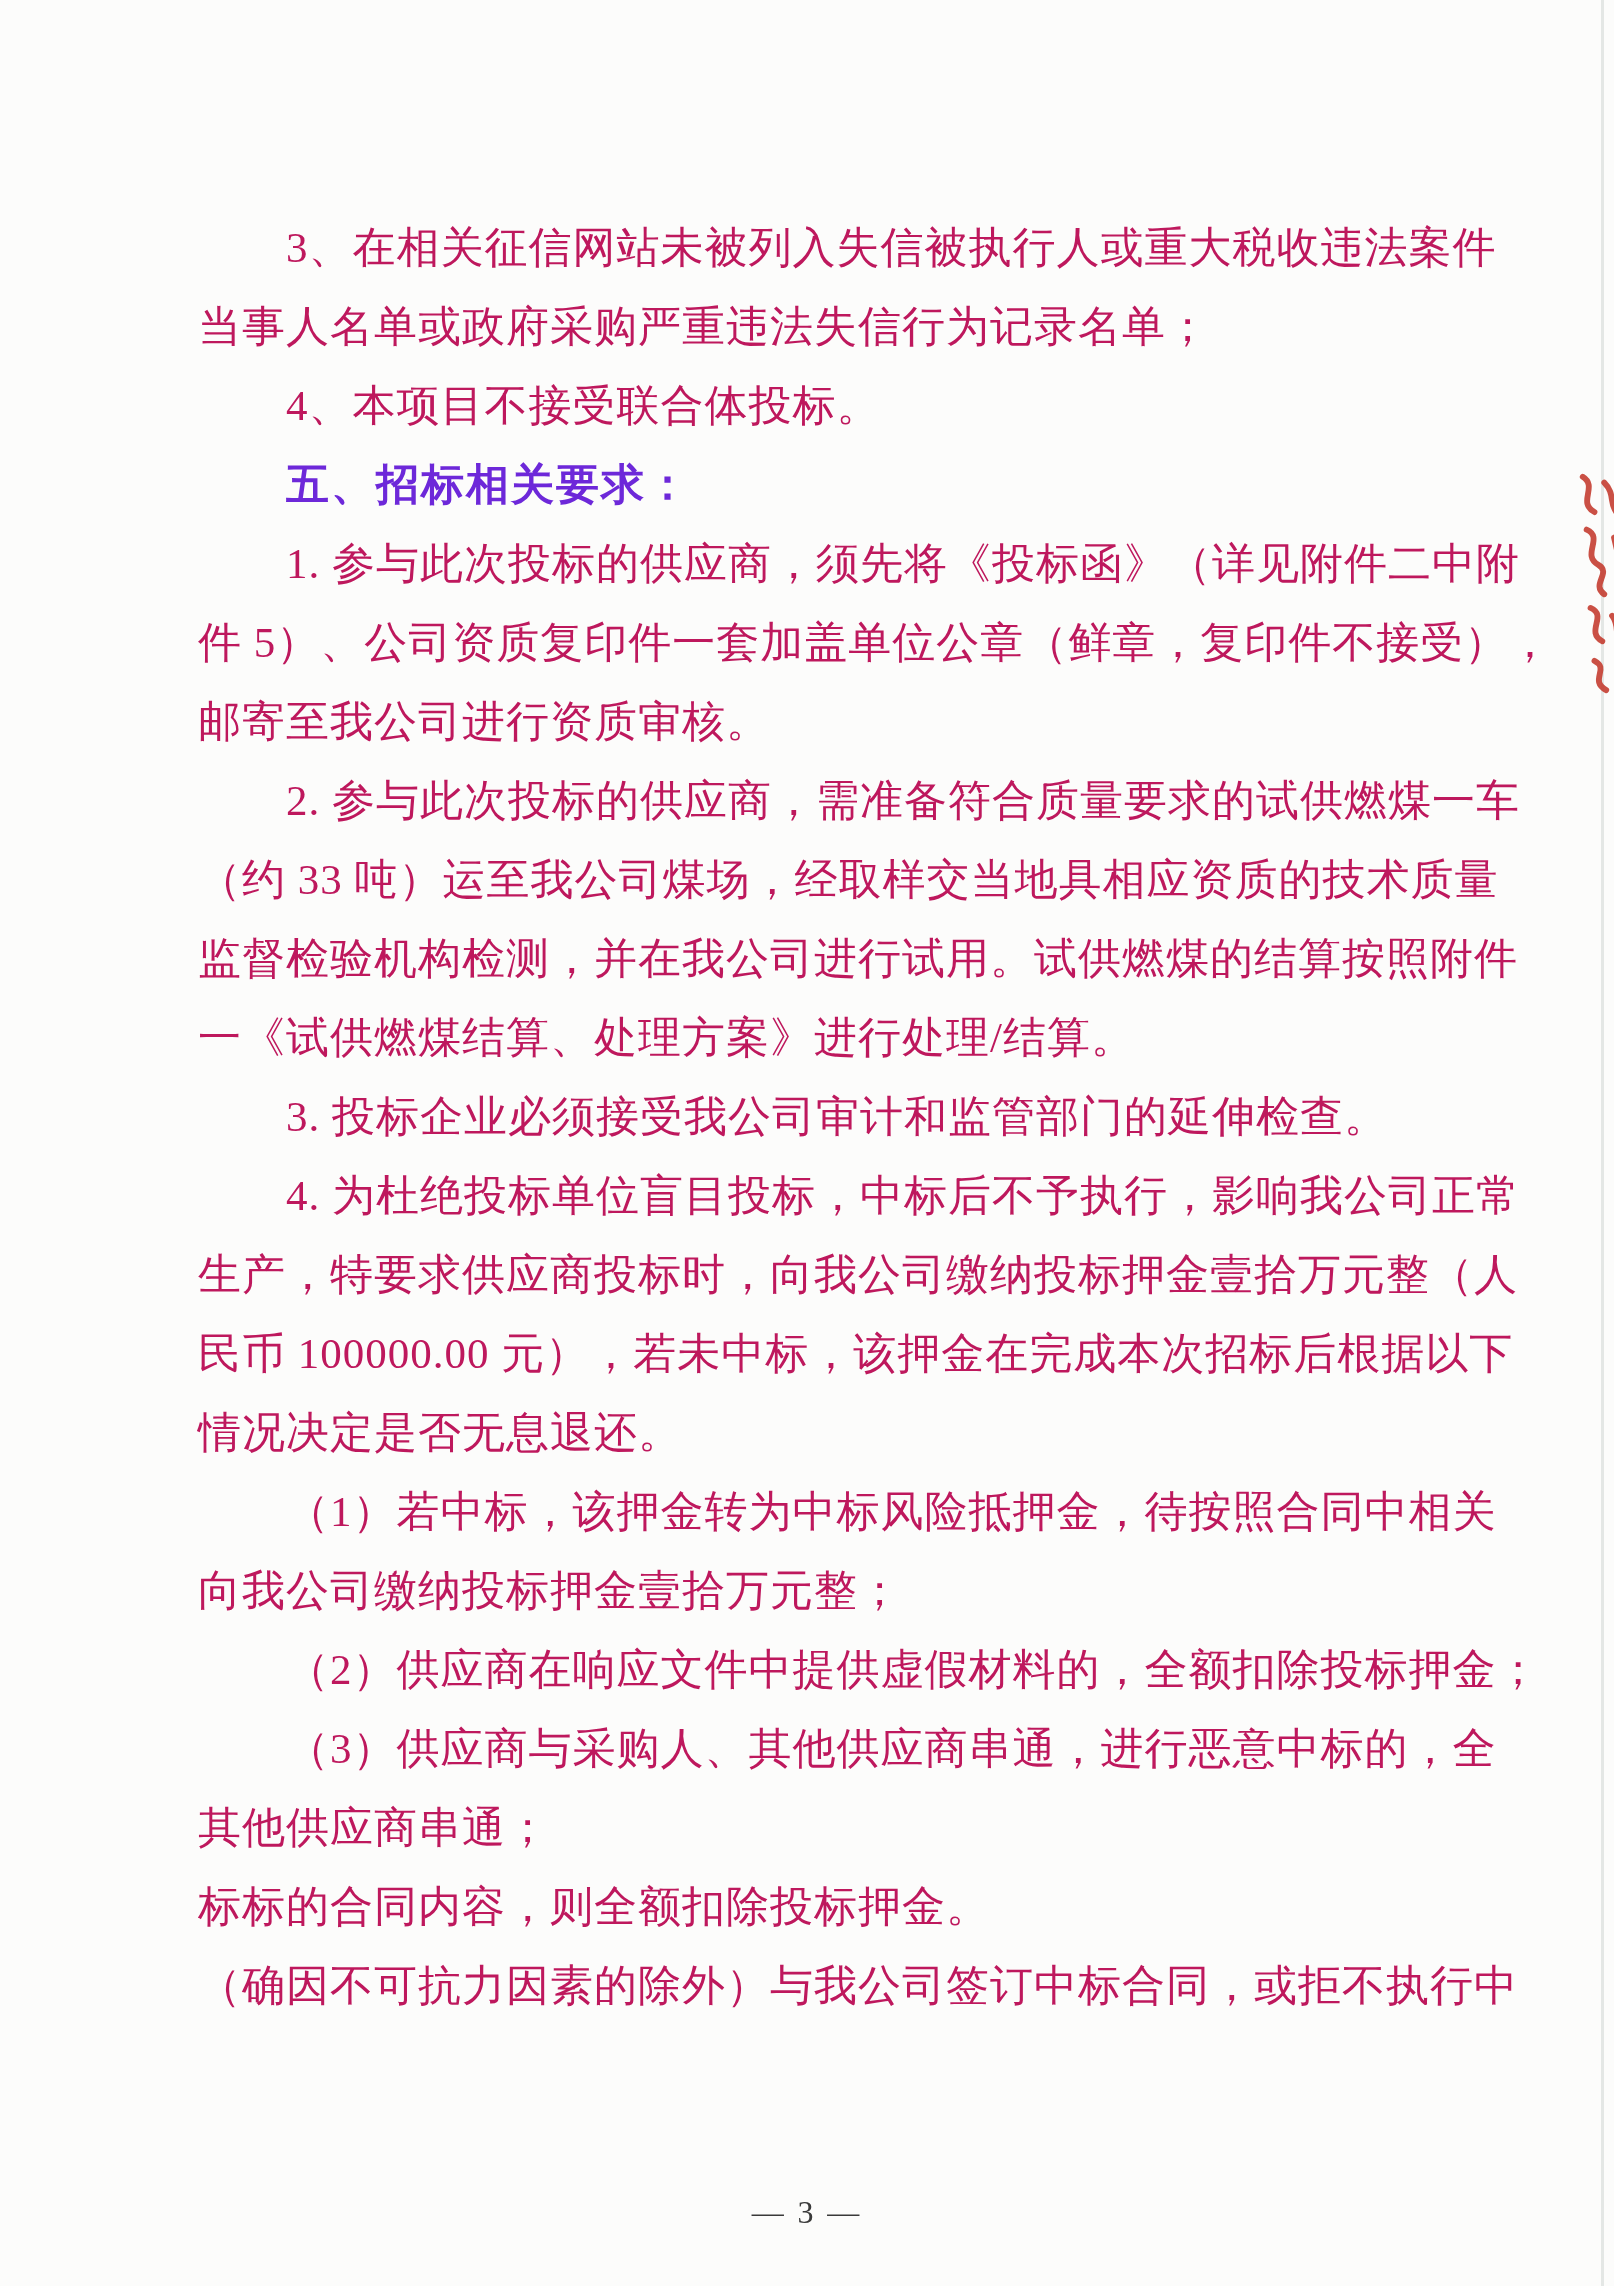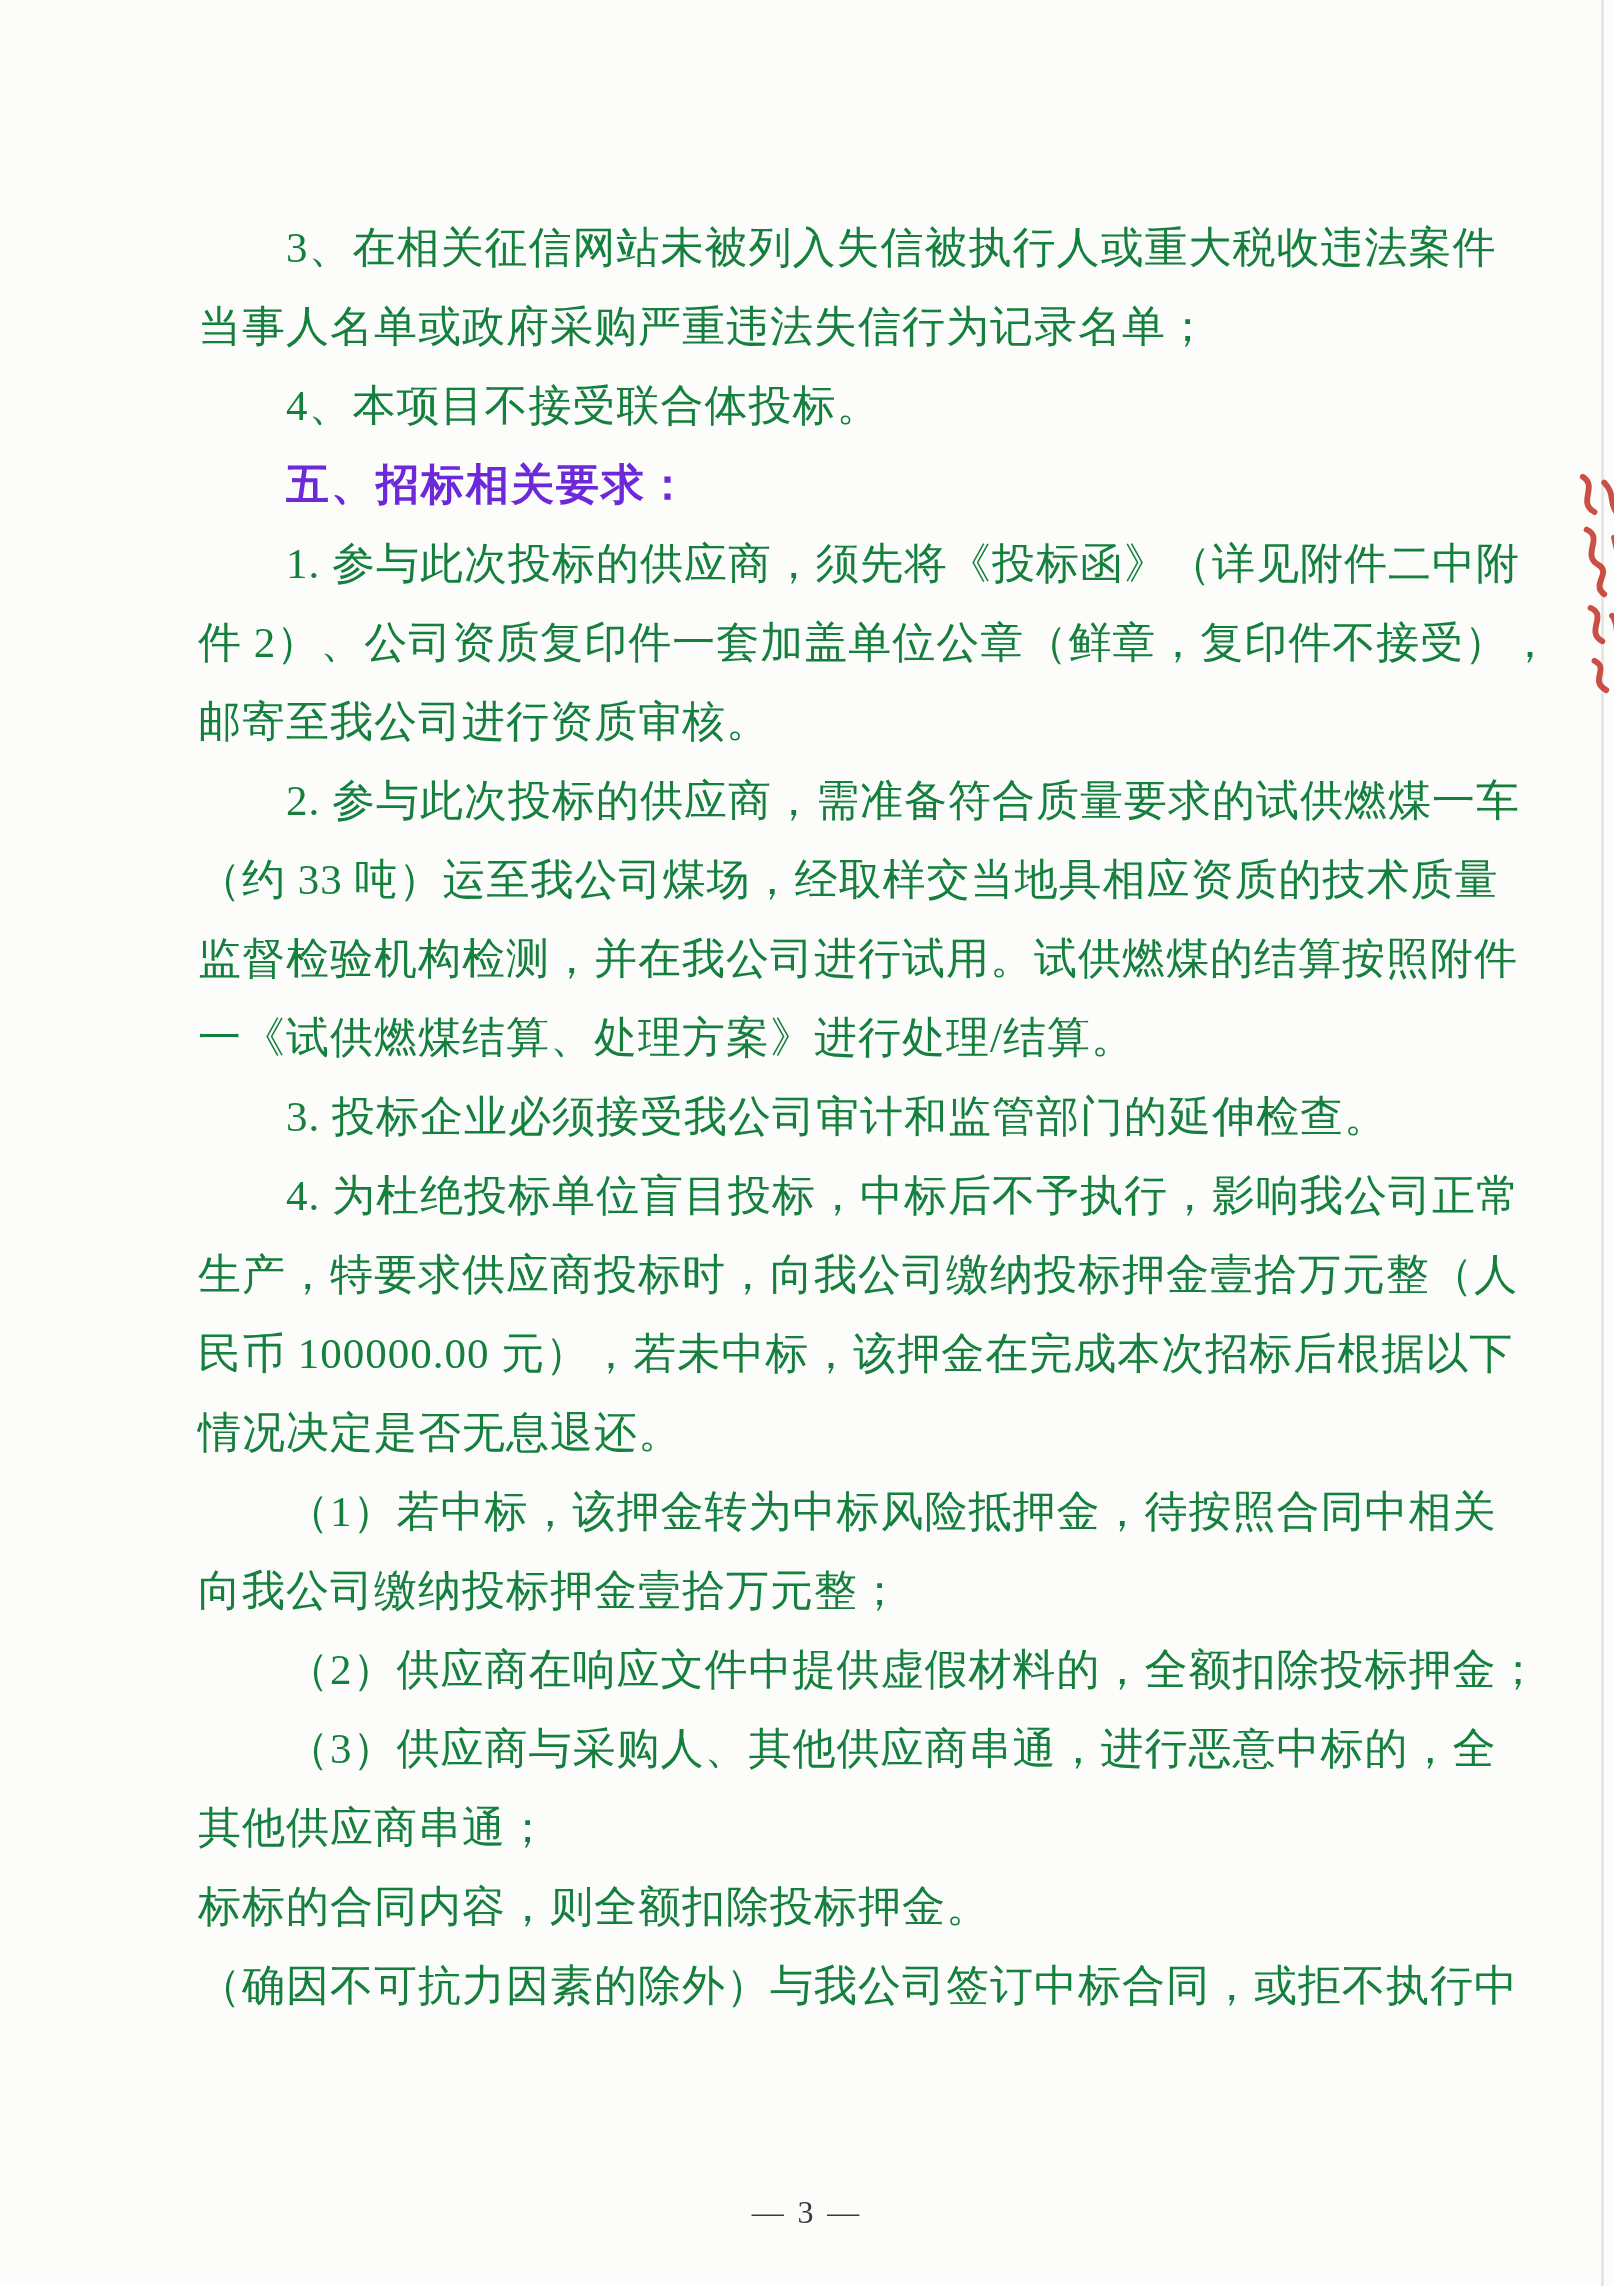--- a/index.html
+++ b/index.html
@@ -34,21 +34,21 @@
     width: 1233px;
   }
   .line {
     font-size: 43px;
     line-height: 79px;
     height: 79px;
     letter-spacing: 1px;
     text-align: justify;
     text-align-last: left;
     white-space: nowrap;
-    color: #15803d;
+    color: #be185d;
   }
   .line.j {
     text-align-last: justify;
   }
   .line.indent {
     text-indent: 88px;
   }
   .line.b {
     font-family: "Liberation Sans", "DejaVu Sans", sans-serif;
     font-weight: 700;
@@ -80,21 +80,21 @@
 <div class="page">
 
   <div class="scan-line"></div>
 
   <div class="text-block">
       <div class="line indent j">3、在相关征信网站未被列入失信被执行人或重大税收违法案件</div>
       <div class="line">当事人名单或政府采购严重违法失信行为记录名单；</div>
       <div class="line indent">4、本项目不接受联合体投标。</div>
       <div class="line indent b">五、招标相关要求：</div>
       <div class="line indent j">1. 参与此次投标的供应商，须先将《投标函》（详见附件二中附</div>
-      <div class="line j">件 2）、公司资质复印件一套加盖单位公章（鲜章，复印件不接受），</div>
+      <div class="line j">件 5）、公司资质复印件一套加盖单位公章（鲜章，复印件不接受），</div>
       <div class="line">邮寄至我公司进行资质审核。</div>
       <div class="line indent j">2. 参与此次投标的供应商，需准备符合质量要求的试供燃煤一车</div>
       <div class="line j">（约 33 吨）运至我公司煤场，经取样交当地具相应资质的技术质量</div>
       <div class="line j">监督检验机构检测，并在我公司进行试用。试供燃煤的结算按照附件</div>
       <div class="line">一《试供燃煤结算、处理方案》进行处理/结算。</div>
       <div class="line indent">3. 投标企业必须接受我公司审计和监管部门的延伸检查。</div>
       <div class="line indent j">4. 为杜绝投标单位盲目投标，中标后不予执行，影响我公司正常</div>
       <div class="line j">生产，特要求供应商投标时，向我公司缴纳投标押金壹拾万元整（人</div>
       <div class="line j">民币 100000.00 元），若未中标，该押金在完成本次招标后根据以下</div>
       <div class="line">情况决定是否无息退还。</div>

